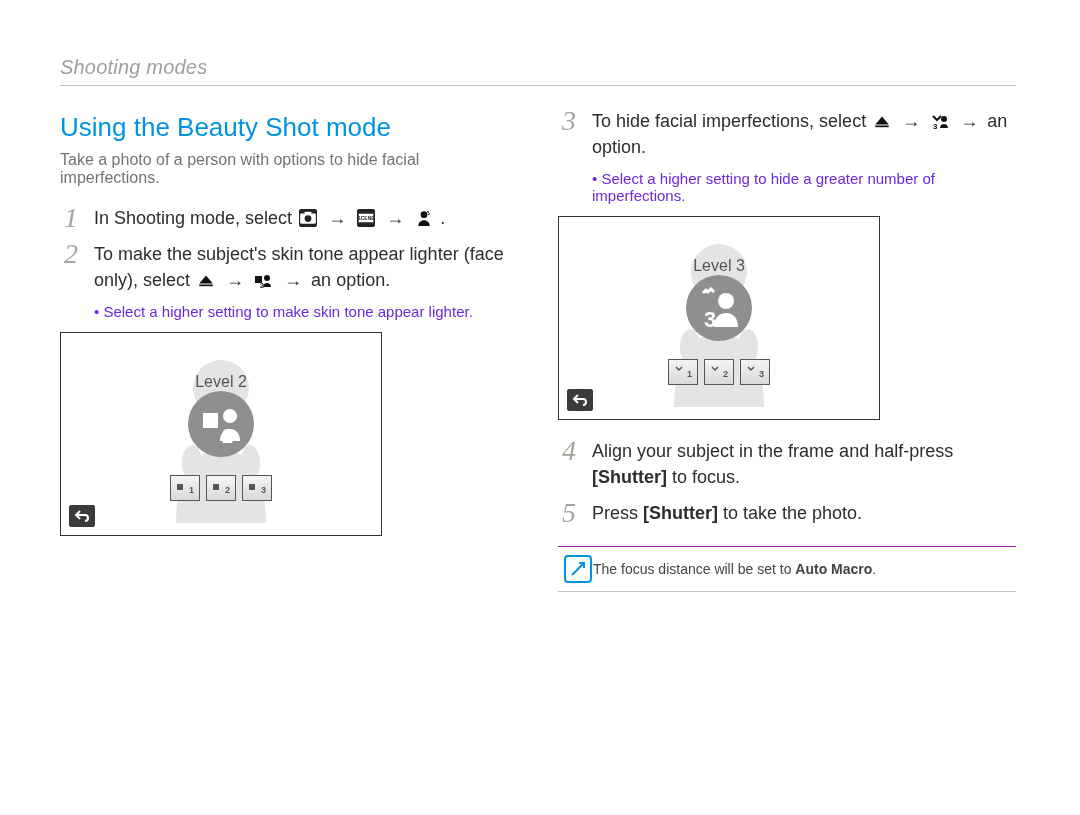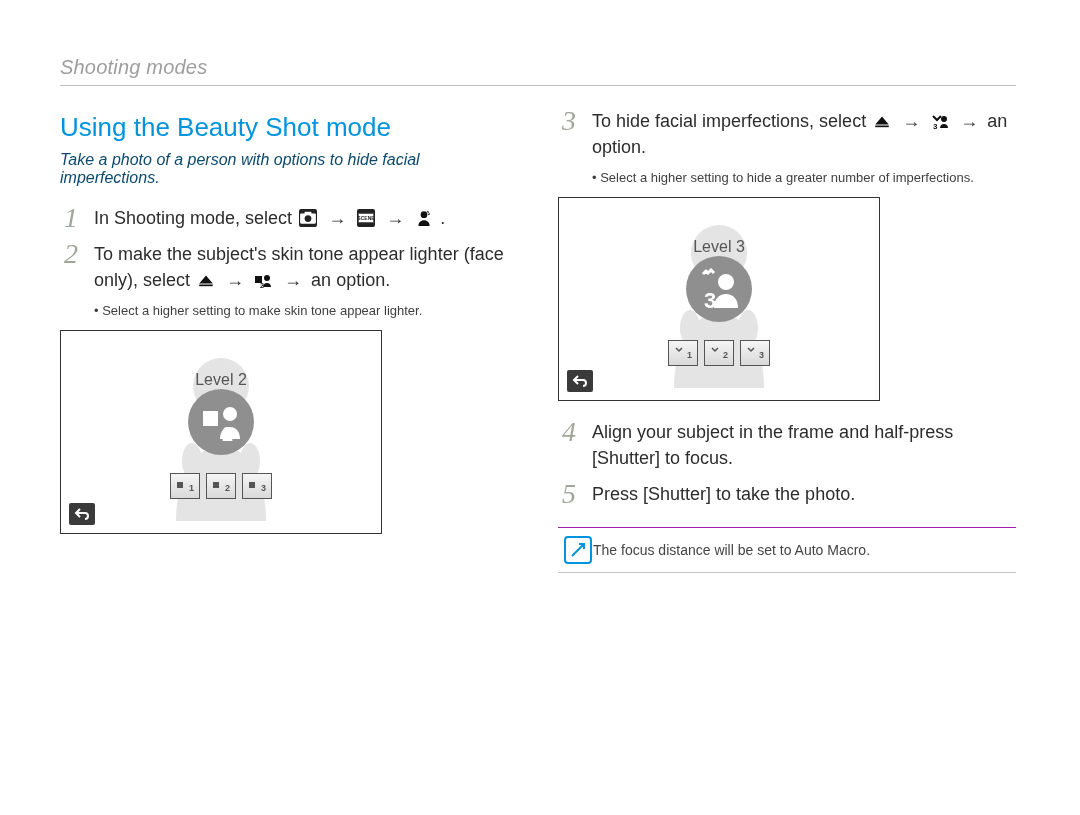--- a/index.html
+++ b/index.html
@@ -41,23 +41,22 @@
     min-width: 0;
   }
   .title {
     color: #0094de;
     font-size: 26px;
     font-weight: 400;
     margin: 4px 0 8px 0;
   }
   .lead {
     font-size: 16px;
-    color: #0c4a6e;
+    color: #737373;
     margin-bottom: 18px;
-    font-style: italic;
   }
   .step {
     display: flex;
     align-items: flex-start;
     gap: 12px;
     margin-bottom: 10px;
   }
   .step-num {
     font-style: italic;
     font-family: Georgia, serif;
@@ -68,22 +67,22 @@
     text-align: center;
     flex: 0 0 22px;
   }
   .step-body {
     font-size: 18px;
     line-height: 26px;
     color: #2d2d2d;
   }
   .sub-bullet {
     margin: 4px 0 12px 34px;
-    font-size: 13px;
-    color: #404040;
+    font-size: 15px;
+    color: #6d28d9;
   }
   .sub-bullet::before {
     content: "• ";
   }
   .inline-icon {
     display: inline-flex;
     align-items: center;
     justify-content: center;
     width: 18px;
     height: 18px;
@@ -208,21 +207,21 @@
     right: 0;
     bottom: 26px;
     text-align: center;
     font-size: 14px;
     color: #6a6a6a;
   }
   .footer .pg {
     color: #9e9e9e;
     margin-left: 4px;
   }
-  b { font-weight: 400; }
+  b { font-weight: 700; }
 </style>
 </head>
 <body>
 
 <div class="page">
 
   <div class="breadcrumb">Shooting modes</div>
   <hr class="hr">
 
   <div class="columns">

